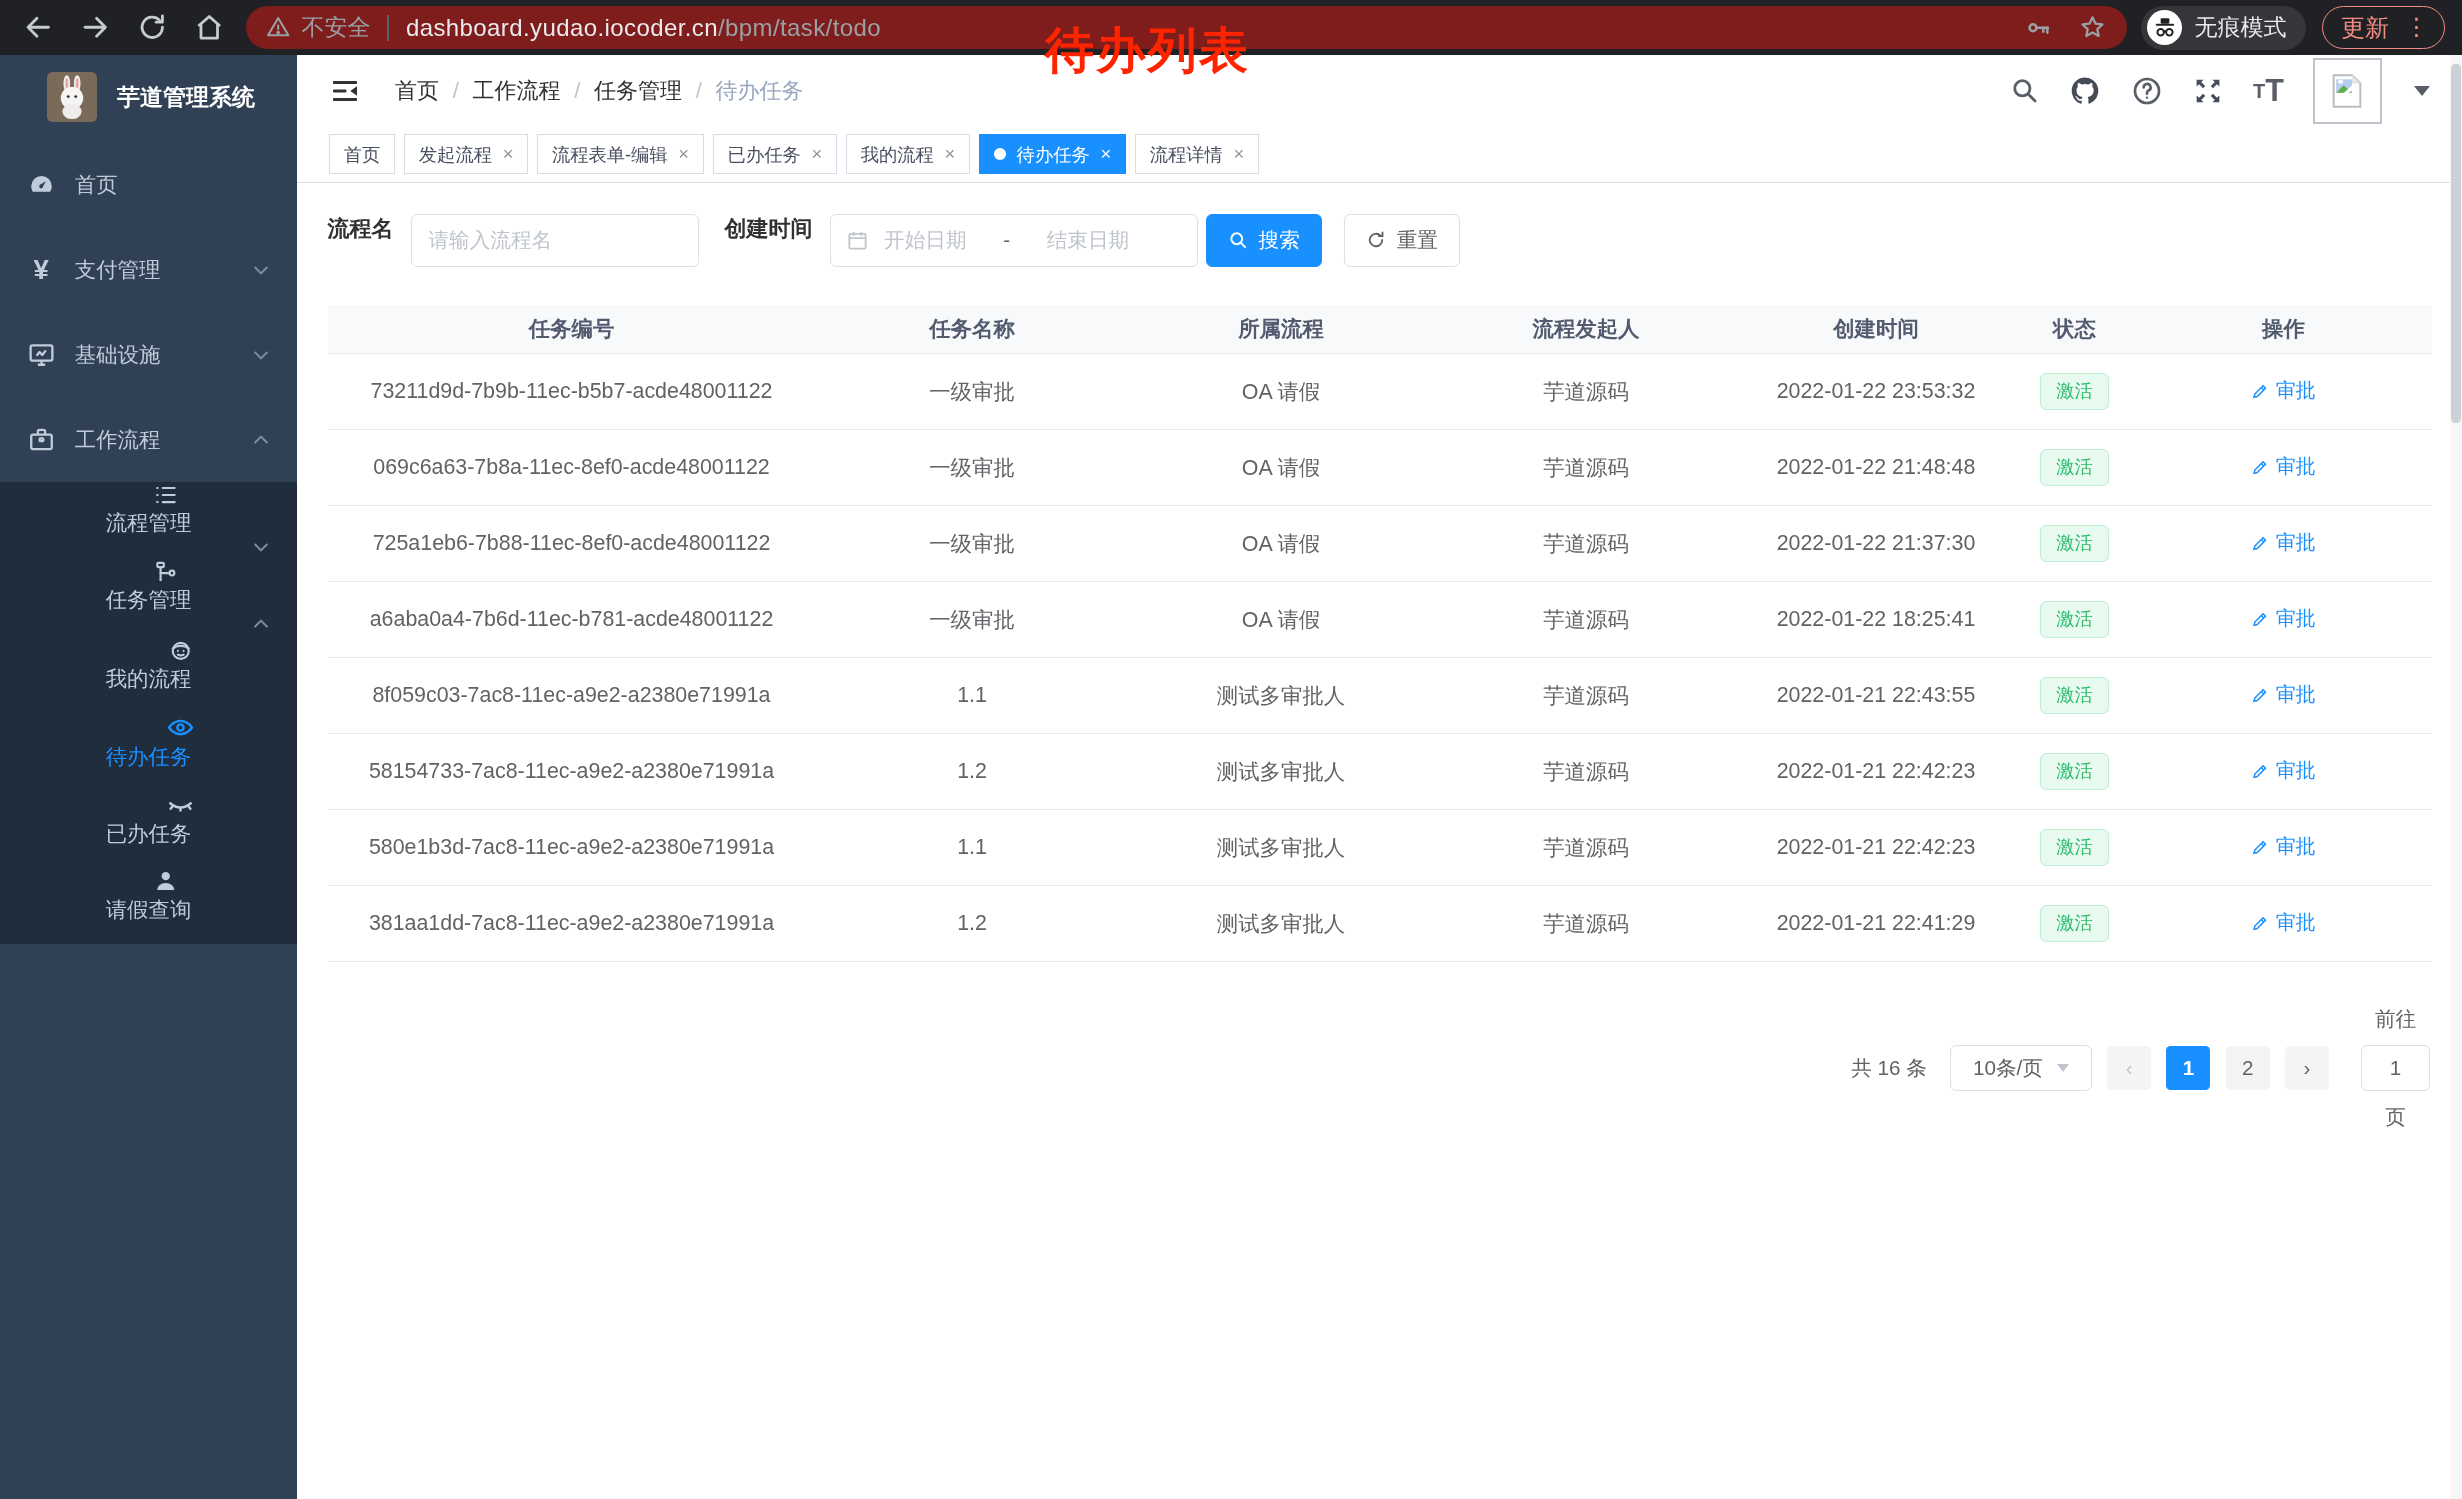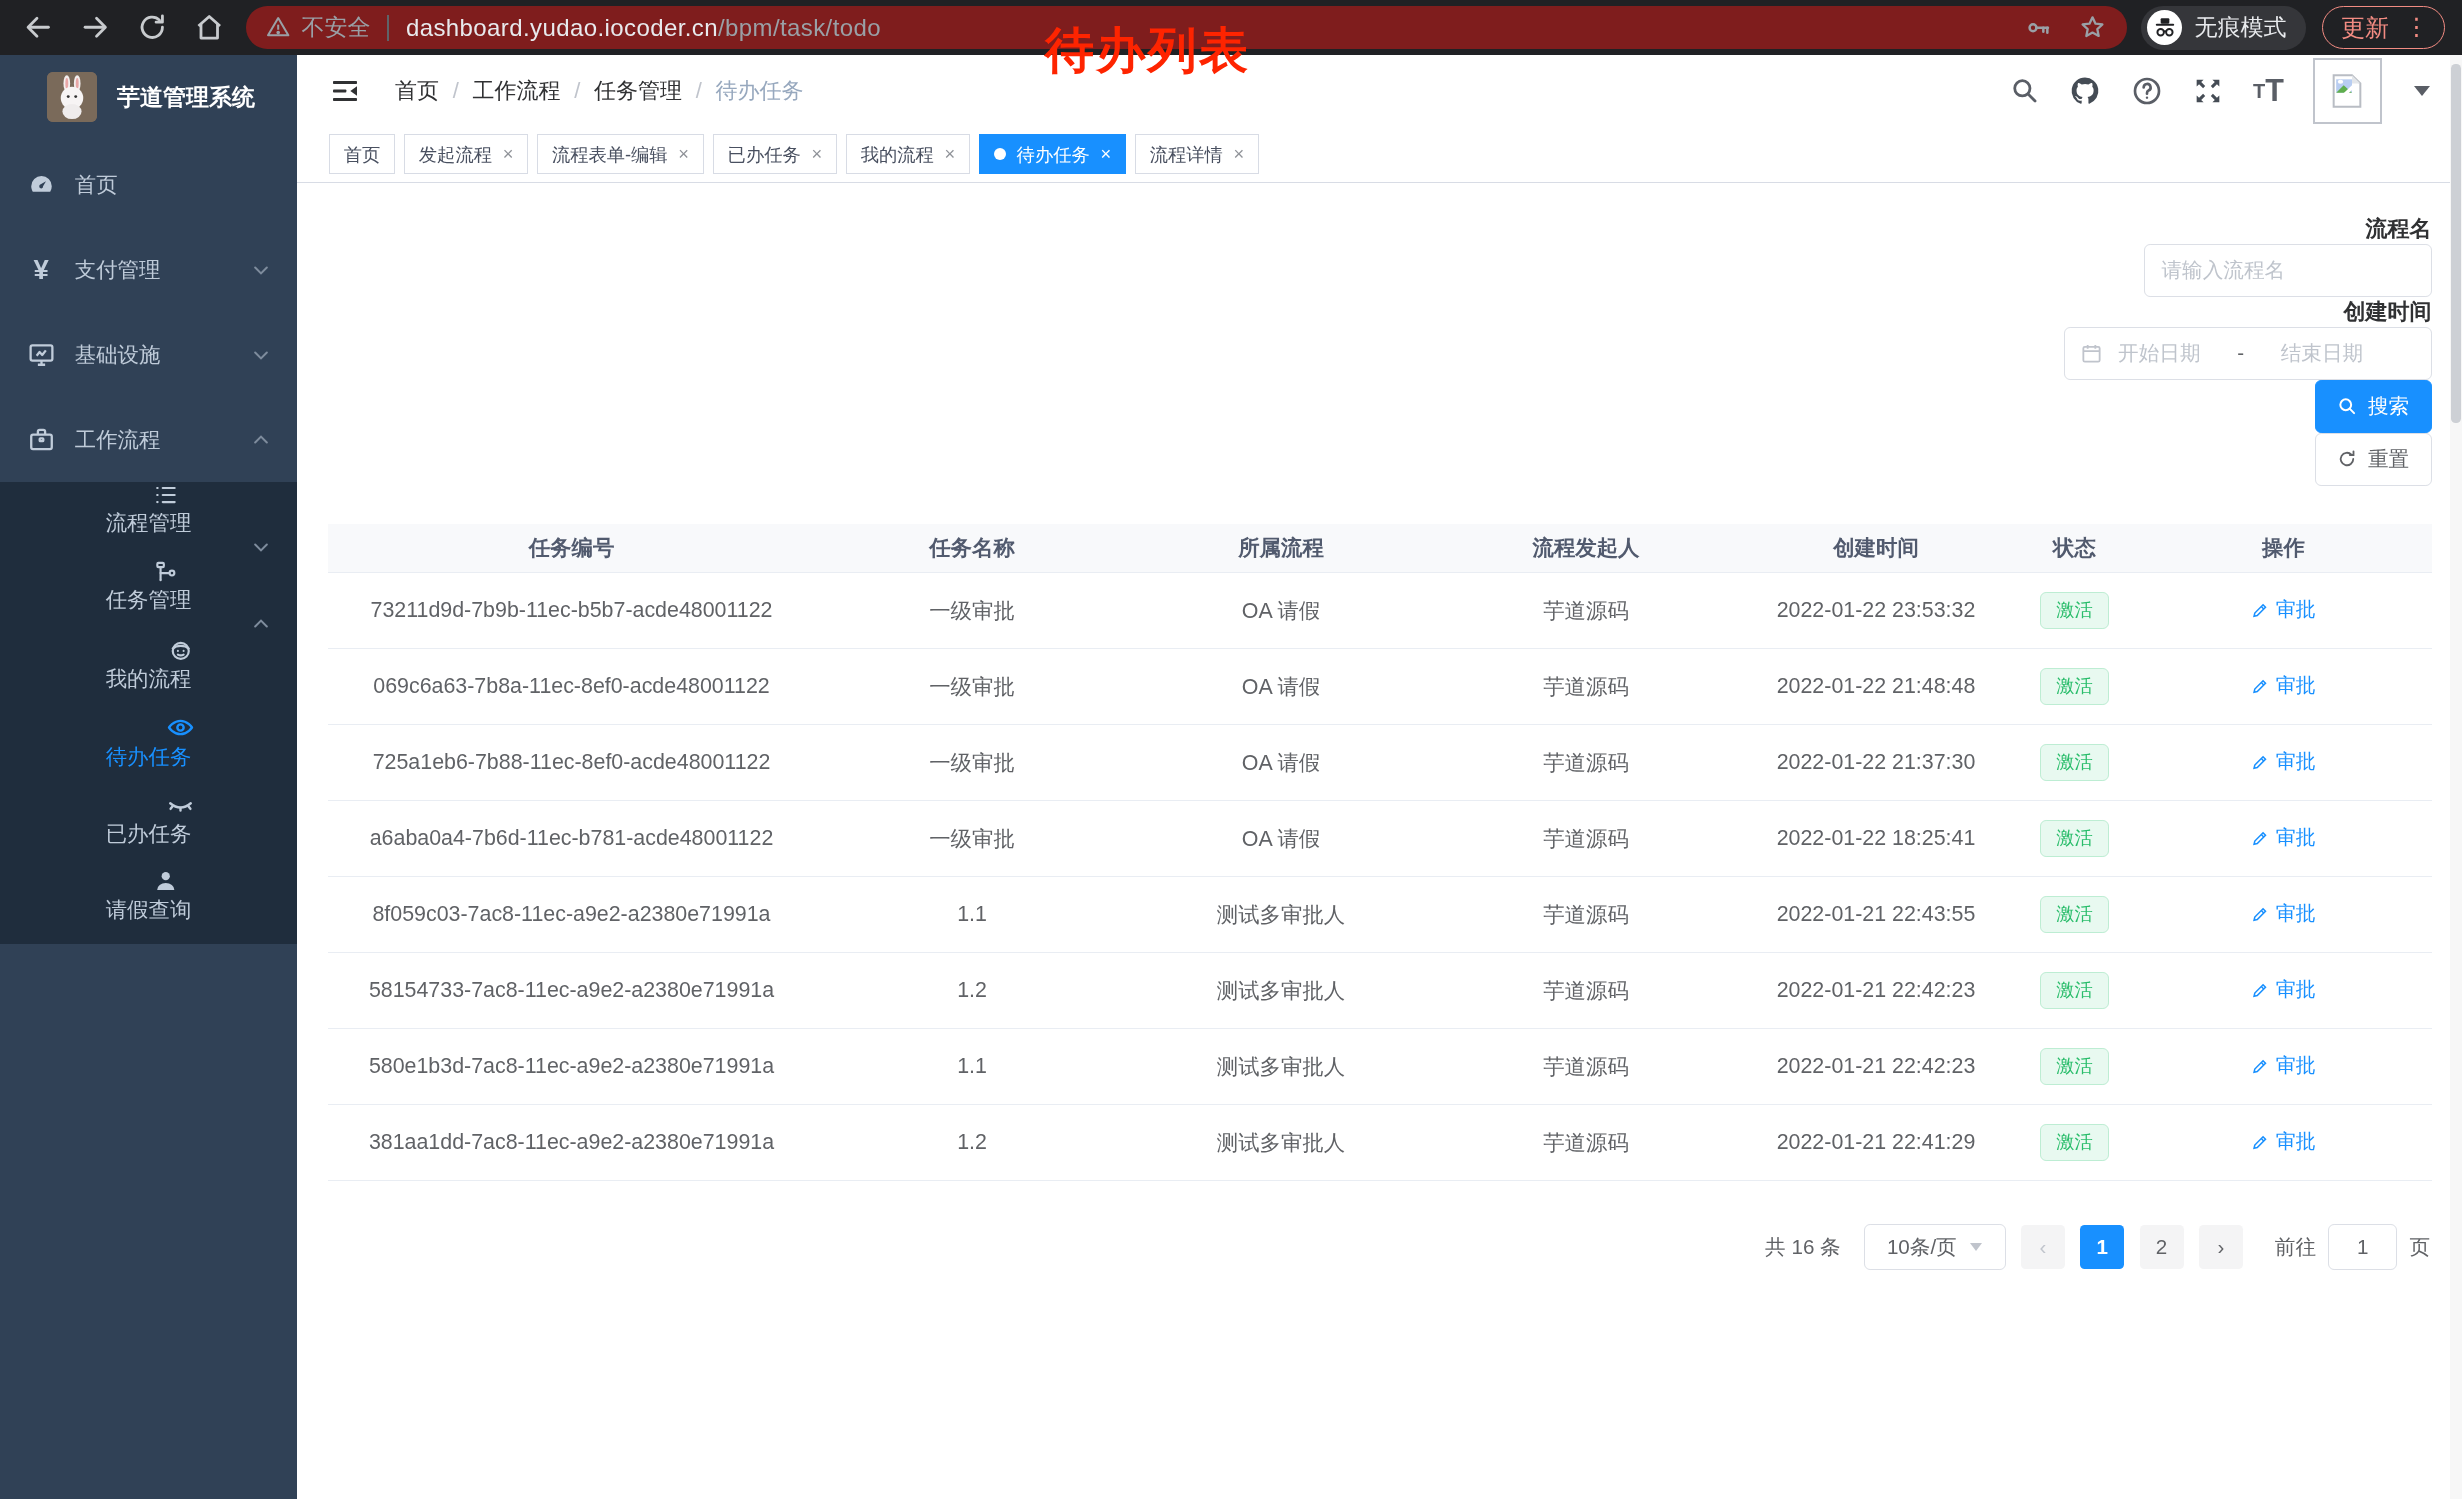--- a/index.html
+++ b/index.html
@@ -72,21 +72,21 @@
   .tab { height:40px; border:1.5px solid #d8dce5; background:#fff; color:#495060; font-size:18.3px;
          display:flex; align-items:center; padding:0 13.7px; gap:10.7px; white-space:nowrap; cursor:pointer; }
   .tab .tclose { font-size:18.3px; color:#909399; line-height:1; }
   .tab.active { background:#1890ff; border-color:#1890ff; color:#fff; }
   .tab.active .tclose { color:#fff; }
   .tab .dot { width:12.2px; height:12.2px; border-radius:50%; background:#fff; flex:none; }
 
   .content { padding:30.5px 30.5px 0 30.5px; }
 
   
-  .filter-row { display:flex; align-items:flex-end;flex-direction:column; }
+  .filter-row { display:flex; align-items:flex-start; }
   .f-label { font-size:22px; font-weight:bold; color:#303133; white-space:nowrap; }
   .txt-input { margin-left:17px; width:288px; height:53px; border:1.5px solid #dcdfe6; border-radius:6.1px;
                display:flex; align-items:center; padding:0 17px; }
   .placeholder { color:#bfc4cc; font-size:20.6px; white-space:nowrap; }
   .ml30 { margin-left:26px; }
   .date-range { margin-left:17px; width:368px; height:53px; border:1.5px solid #dcdfe6; border-radius:6.1px;
                 display:flex; align-items:center; padding:0 15.3px; gap:15.3px; }
   .date-range .sep { color:#606266; font-size:20.6px; }
   .btn { height:53px; border-radius:6.1px; display:flex; align-items:center; gap:10.7px;
          font-size:20.6px; padding:0 21.4px; cursor:pointer; white-space:nowrap; }
@@ -111,21 +111,21 @@
                 padding-right:1.5px; font-size:20.6px; color:#606266; }
   .pg-total { margin-right:23px; white-space:nowrap; }
   .size-select { width:142px; height:46px; border:1.5px solid #dcdfe6; border-radius:6.1px;
                  display:flex; align-items:center; justify-content:center; gap:13.7px; cursor:pointer; }
   .sel-caret { width:0; height:0; border-left:6.9px solid transparent; border-right:6.9px solid transparent;
                border-top:8.4px solid #c0c4cc; }
   .pg-btn { width:44px; height:44px; border-radius:4.6px; background:#f4f4f5; margin-left:15.3px;
             display:flex; align-items:center; justify-content:center; font-size:20.6px; cursor:pointer; }
   .pg-btn.disabled { color:#c0c4cc; cursor:default; }
   .pg-btn.current { background:#1890ff; color:#fff; font-weight:bold; }
-  .pg-goto { margin-left:32px; display:flex; align-items:center; gap:12.2px; white-space:nowrap; }
+  .pg-goto { margin-left:32px; display:flex; align-items:center; gap:12.2px; white-space:nowrap;flex-direction:column; }
   .goto-input { width:69px; height:46px; border:1.5px solid #dcdfe6; border-radius:6.1px;
                 display:flex; align-items:center; justify-content:center; }
 
   
   .scrollbar { position:absolute; right:0; top:55px; width:12.2px; height:1445px; background:#f7f7f7; }
   .scroll-thumb { position:absolute; top:9.2px; left:1.5px; width:9.2px; height:359px;
                   background:#cdd0d5; border-radius:4.6px; }
 </style>
 </head>
 <body>

